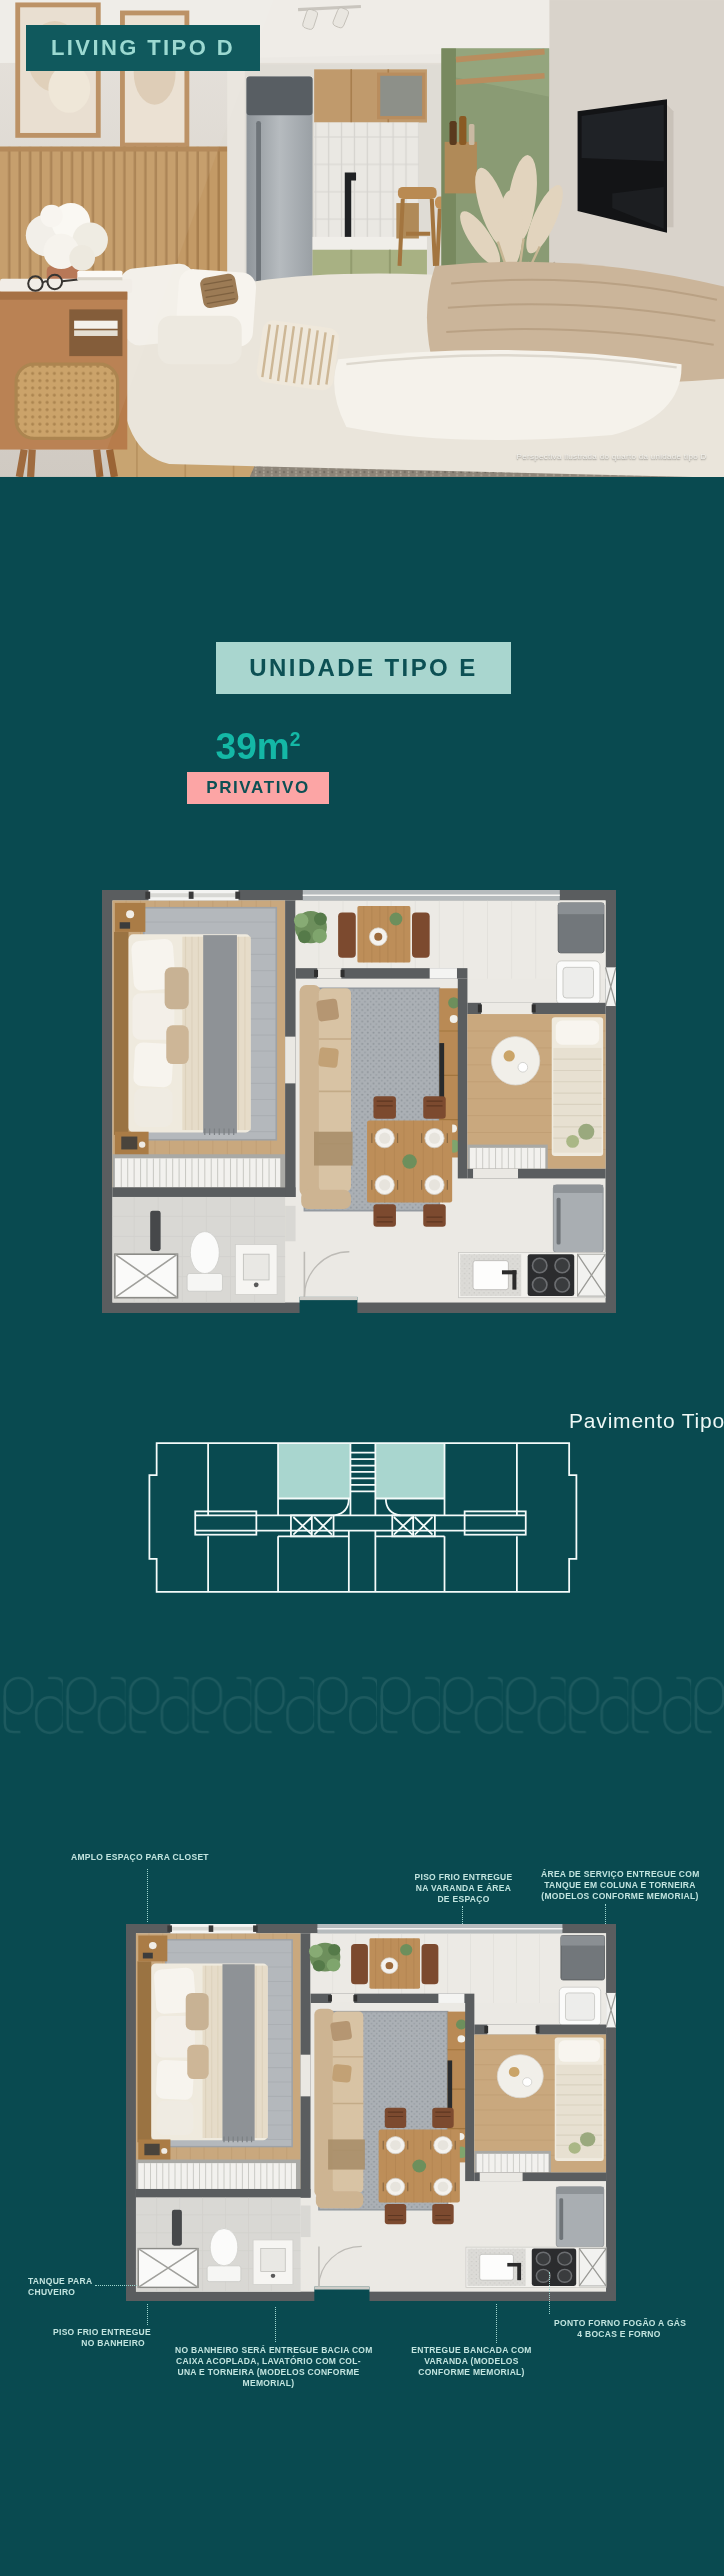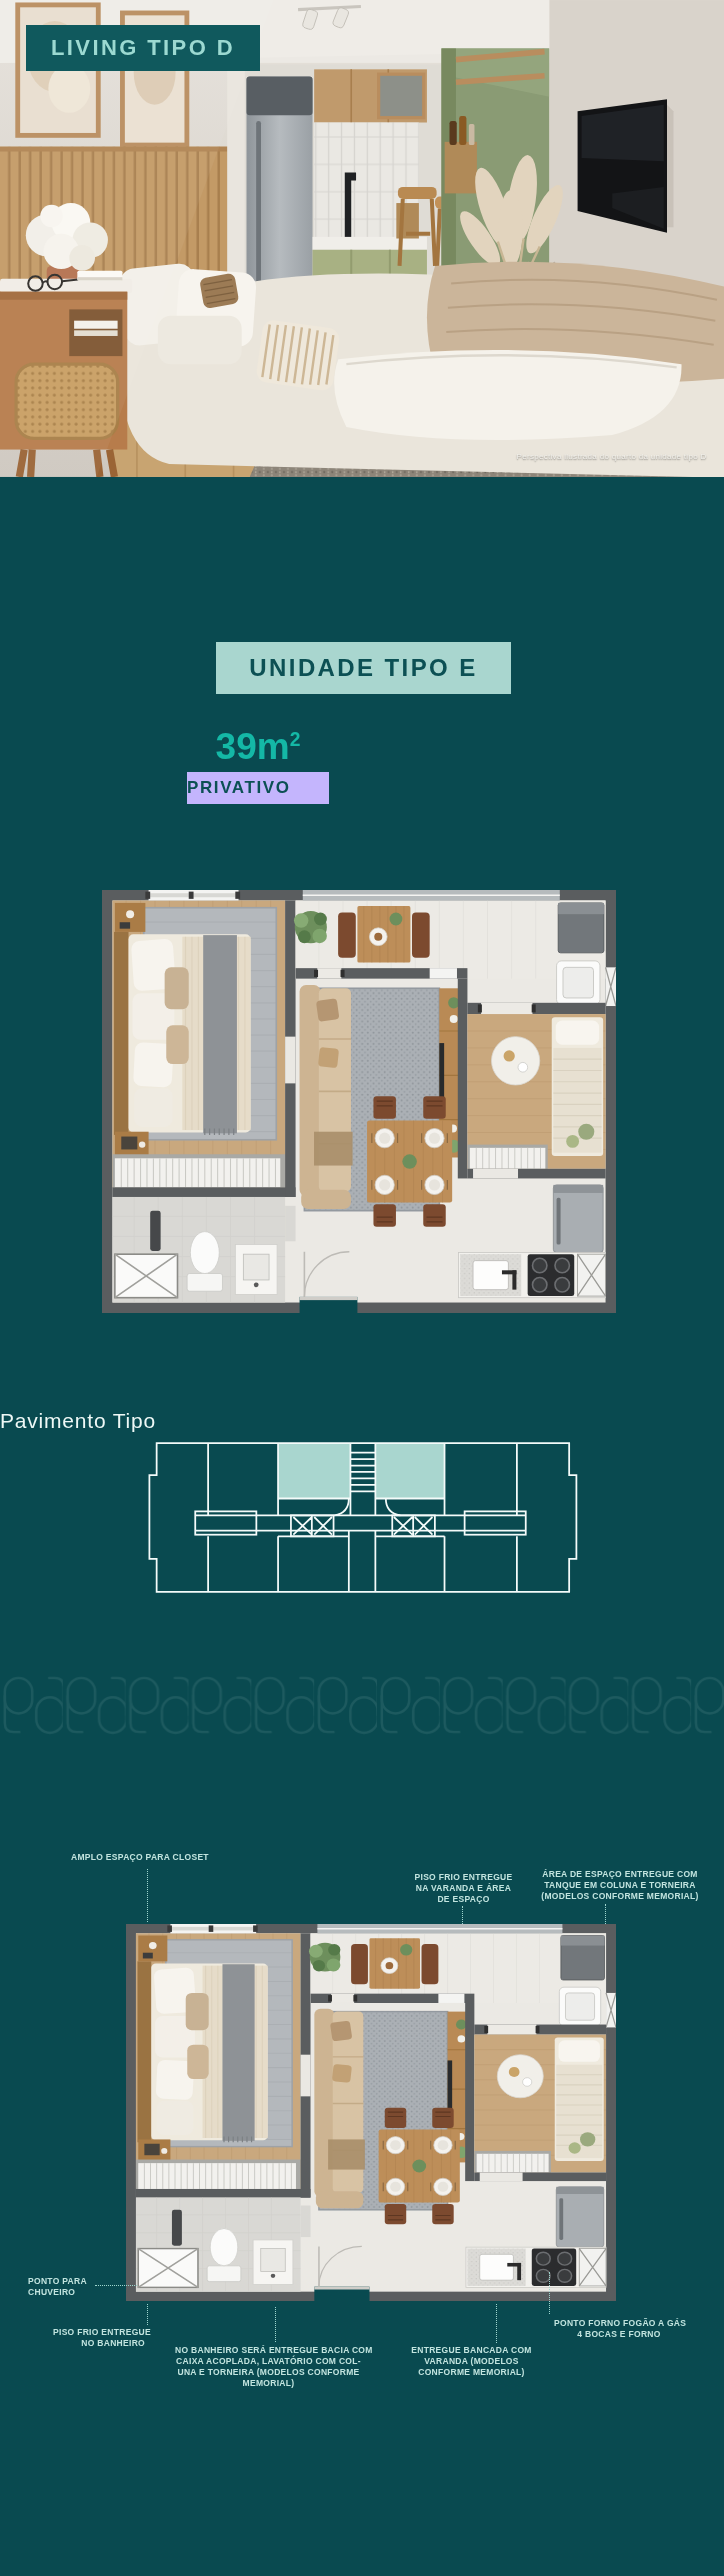--- a/index.html
+++ b/index.html
@@ -13,24 +13,24 @@
   .hero-label span{color:#9CD9D1;font-size:22px;font-weight:700;letter-spacing:2.4px;}
   .hero-caption{right:18.5px;top:452px;color:#F2F1EC;font-size:8px;letter-spacing:0.3px;text-shadow:0 0.8px 1.6px rgba(0,0,0,.45);}
   
   .unit-title-box{left:216px;top:642px;width:295px;height:52px;background:#A9D6CF;display:flex;align-items:center;justify-content:center;}
   .unit-title-box span{color:#0C5054;font-size:24px;font-weight:700;letter-spacing:2.4px;}
   .stat{width:142px;text-align:center;}
   .stat-priv{left:187px;top:721px;}
   .stat-unid{left:422px;top:721px;}
   .stat-value{color:#14b8a6;font-size:37px;font-weight:700;line-height:37px;}
   .stat-value sup{font-size:19.3px;}
-  .stat-box{margin-top:6.4px;height:32px;background:#c4b5fd;display:flex;align-items:center;}
+  .stat-box{margin-top:6.4px;height:32px;background:#fca5a5;display:flex;align-items:center;justify-content:center;}
   .stat-box span{color:#0C5054;font-size:17px;font-weight:700;letter-spacing:1.6px;}
   
-  .pav-title{left:0;top:1409px;width:725px;text-align:left;color:#EEF8F6;font-size:21px;font-weight:500;letter-spacing:0.8px;}
+  .pav-title{left:0;top:1409px;width:725px;text-align:right;color:#EEF8F6;font-size:21px;font-weight:500;letter-spacing:0.8px;}
   
   .band{left:0;top:1673px;width:725px;height:64px;}
   
   .ann{color:#C2E4DF;font-size:8.5px;font-weight:700;letter-spacing:0.3px;line-height:11px;}
   .ann div{white-space:nowrap;}
   .ctr{text-align:center;}
   .rgt{text-align:right;}
   .vdot{width:0;border-left:1.6px dotted #9FD6CF;}
   .hdot{height:0;border-top:1.6px dotted #9FD6CF;}
   .plan{position:absolute;}
@@ -515,35 +515,35 @@
 
   <div class="abs ann" style="left:71px;top:1852px">
     <div>AMPLO ESPAÇO PARA CLOSET</div>
   </div>
   <div class="abs ann ctr" style="left:407px;top:1872px;width:113px">
     <div>PISO FRIO ENTREGUE</div>
     <div>NA VARANDA E ÁREA</div>
     <div>DE ESPAÇO</div>
   </div>
   <div class="abs ann ctr" style="left:541px;top:1869px;width:158px">
-    <div>ÁREA DE ESPAÇO ENTREGUE COM</div>
+    <div>ÁREA DE SERVIÇO ENTREGUE COM</div>
     <div>TANQUE EM COLUNA E TORNEIRA</div>
     <div>(MODELOS CONFORME MEMORIAL)</div>
   </div>
 
   <div class="abs vdot" style="left:147px;top:1869px;height:53px"></div>
   <div class="abs vdot" style="left:462px;top:1906px;height:44px"></div>
   <div class="abs vdot" style="left:605px;top:1904px;height:50px"></div>
 
   <svg class="plan" style="left:126px;top:1924px" width="490" height="377" viewBox="0 0 640 525" preserveAspectRatio="none">
     <use href="#unitplan"></use>
   </svg>
 
   <div class="abs ann" style="left:28px;top:2276px">
-    <div>PONTO PARA</div>
+    <div>TANQUE PARA</div>
     <div>CHUVEIRO</div>
   </div>
   <div class="abs hdot" style="left:95px;top:2285px;width:42px"></div>
 
   <div class="abs ann rgt" style="left:53px;top:2327px;width:92px">
     <div>PISO FRIO ENTREGUE</div>
     <div>NO BANHEIRO</div>
   </div>
   <div class="abs vdot" style="left:147px;top:2304px;height:21px"></div>
 

